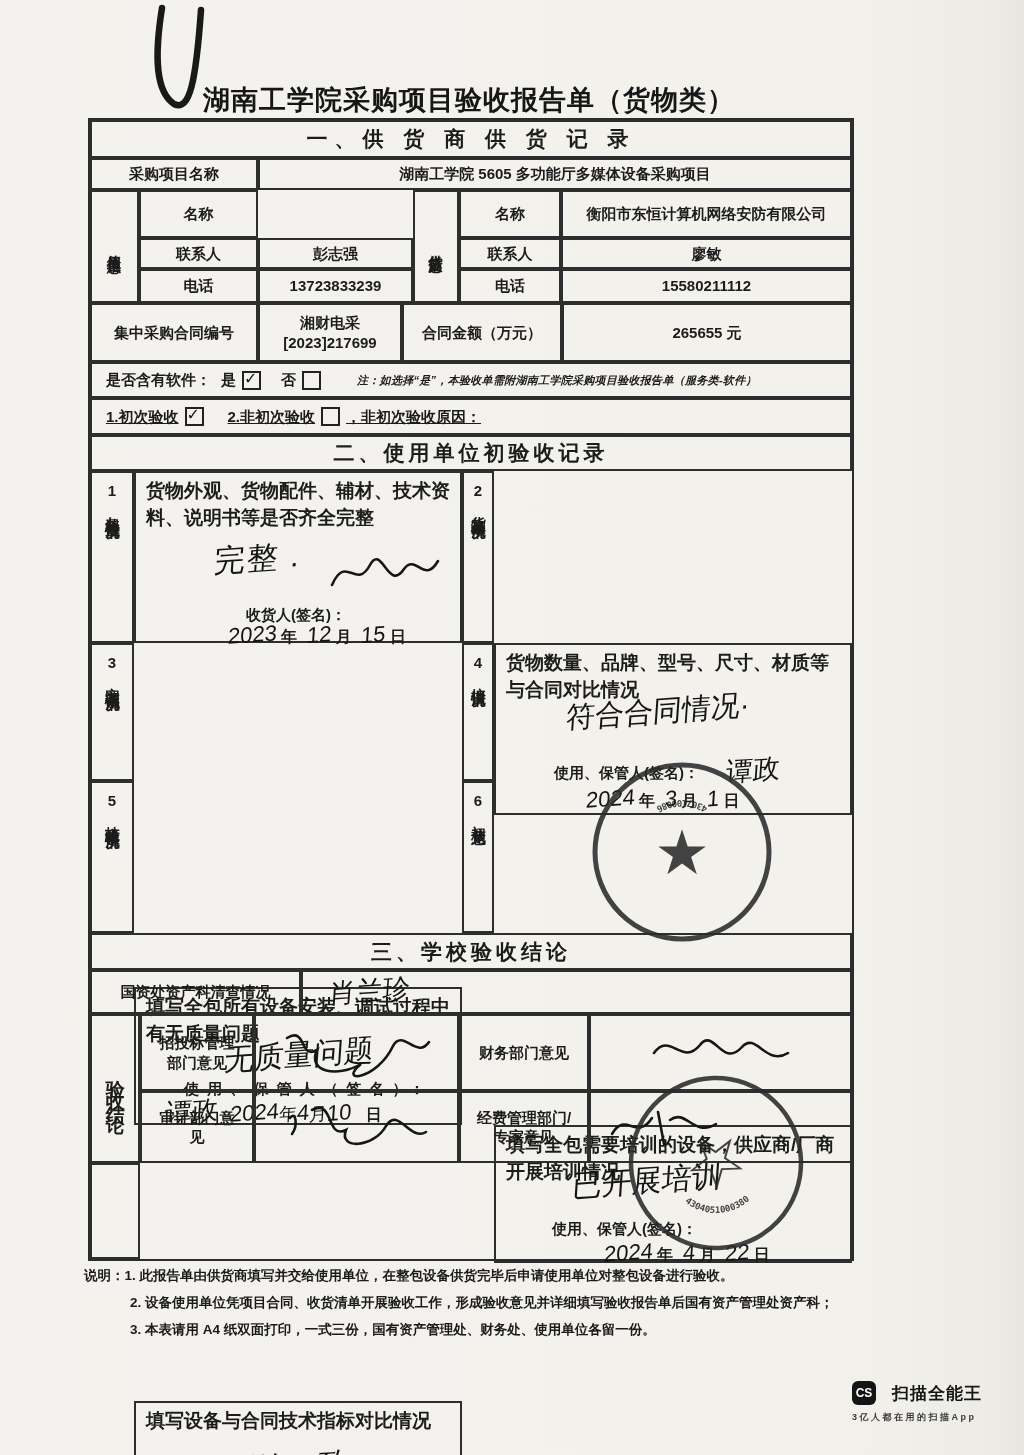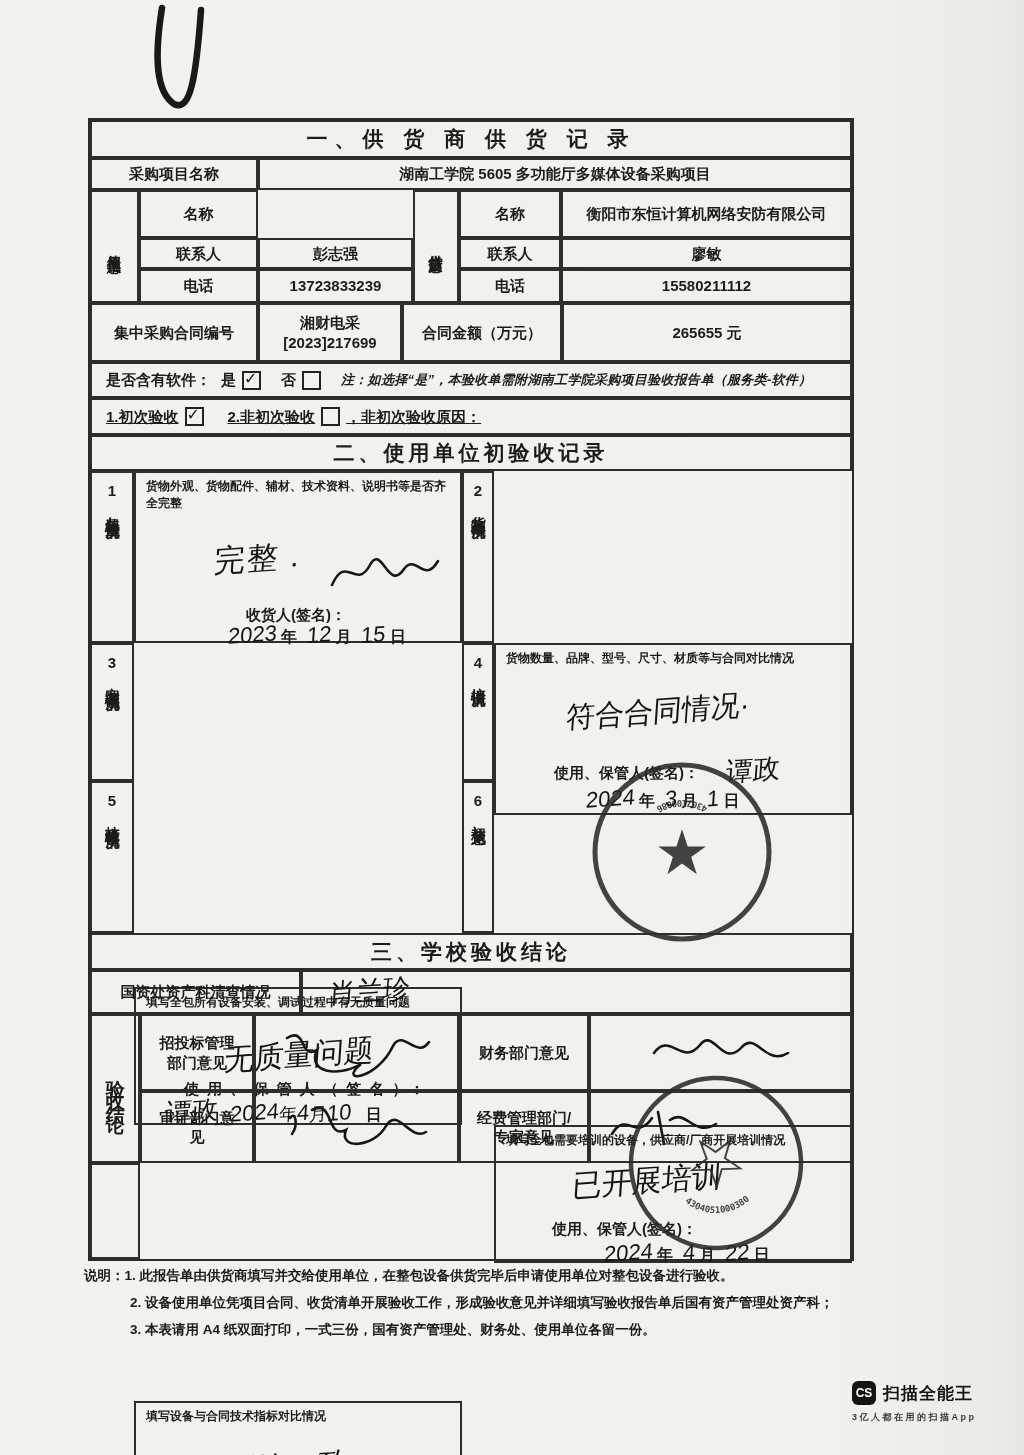--- a/index.html
+++ b/index.html
@@ -21,67 +21,68 @@
     font-size:15px;font-weight:700;line-height:1.3;
   }
   .sechead{font-size:21px;letter-spacing:7px;font-weight:700;}
   .vert{
     writing-mode:vertical-lr;text-orientation:upright;
     letter-spacing:4px;font-weight:700;
   }
   .numcell{flex-direction:column;justify-content:flex-start;padding-top:8px;gap:3px;}
   .numcell .vert{letter-spacing:2px;font-size:14.5px;}
   .content{flex-direction:column;align-items:stretch;justify-content:flex-start;position:relative;}
-  .desc{font-size:12px;font-weight:700;text-align:left;padding:5px 8px 0 10px;line-height:1.4;}
+  .desc{font-size:19px;font-weight:700;text-align:left;padding:5px 8px 0 10px;line-height:1.4;}
   .hw{
     display:inline-block;font-weight:400;color:#141414;
     transform:rotate(-4deg) skewX(-8deg);
   }
   .hwbig{font-size:31px;letter-spacing:2px;}
   .signline{font-size:15px;font-weight:700;}
   .dateline{font-size:16px;font-weight:700;}
   .du{margin:0 10px 0 4px;}
   .hwnum{font-size:22px;}
   .cb{
     display:inline-block;width:15px;height:15px;border:2.2px solid #222;
     position:relative;vertical-align:-2px;margin:0 6px;background:transparent;
   }
   .cb.checked::after{
     content:"✓";position:absolute;left:0px;top:-4px;font-size:16px;font-weight:700;color:#111;
   }
-  .noteit{font-style:italic;font-weight:700;font-size:13px;letter-spacing:0.3px;margin-left:14px;}
+  .noteit{font-style:italic;font-weight:700;font-size:11px;letter-spacing:0.3px;margin-left:30px;}
   .prelines{white-space:pre-line;}
   .stamp{position:absolute;z-index:6;pointer-events:none;opacity:0.88;}
   .stamp .star{
     position:absolute;left:0;top:0;width:100%;height:100%;
     display:flex;align-items:center;justify-content:center;
     font-size:62px;color:#2b2b2b;
   }
   .sq path{stroke:#161616;stroke-width:2.6;fill:none;stroke-linecap:round;}
   .notes{position:absolute;left:84px;top:1262px;width:884px;font-size:13.5px;font-weight:700;line-height:2.0;color:#1a1a1a;}
   .notes .ind{margin-left:46px;}
   .cswm{position:absolute;left:852px;top:1381px;z-index:4;}
-  .csrow{display:flex;align-items:center;gap:7px;}
+  .csrow{display:flex;align-items:center;gap:16px;}
   .csbadge{
     width:24px;height:24px;background:#141414;border-radius:6px;color:#fff;
     display:flex;align-items:center;justify-content:center;font-size:12px;font-weight:700;
   }
   .csname{font-size:17px;font-weight:700;color:#161616;letter-spacing:1px;}
   .cstag{margin-top:6px;font-size:9px;letter-spacing:2.5px;color:#3a3a3a;font-weight:700;}
   .abs{position:absolute;}
 </style>
 </head>
 <body>
 
 <div class="sheet">
 
   <svg class="abs" style="left:146px;top:2px;" width="86" height="116" viewBox="0 0 86 116">
     <path d="M16,6 C8,56 10,90 28,102 C44,110 50,78 55,8" stroke="#191919" stroke-width="6.5" fill="none" stroke-linecap="round"></path>
   </svg>
 
+  <div class="title">湖南工学院采购项目验收报告单（货物类）</div>
 
   <div class="tbl">
 
     <div class="c sechead" style="left:0;top:0;width:762px;height:38px;">一、供 货 商 供 货 记 录</div>
 
     <div class="c" style="left:0;top:38px;width:168px;height:32px;">采购项目名称</div>
     <div class="c" style="left:168px;top:38px;width:594px;height:32px;">湖南工学院 5605 多功能厅多媒体设备采购项目</div>
 
     <div class="c vert" style="left:0;top:70px;width:49px;height:113px;font-size:14px;letter-spacing:1px;">使用单位信息</div>
     <div class="c" style="left:49px;top:70px;width:119px;height:48px;">名称</div>

